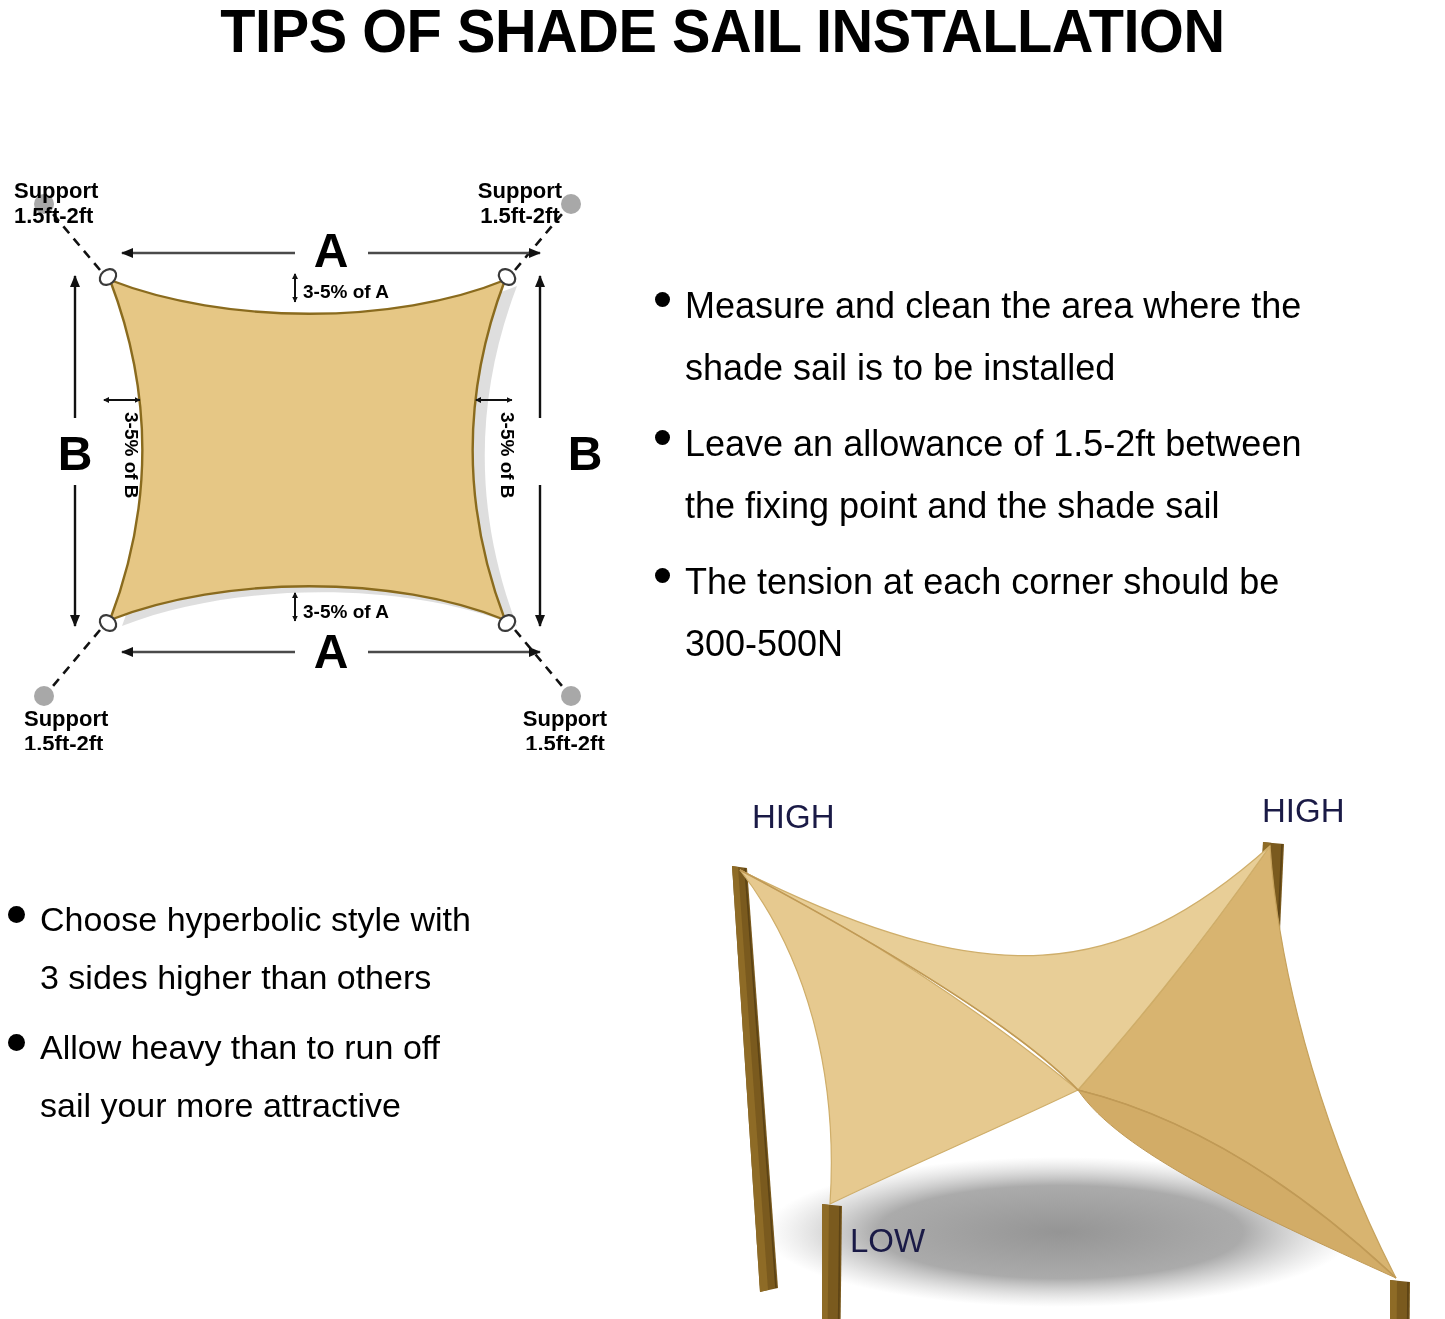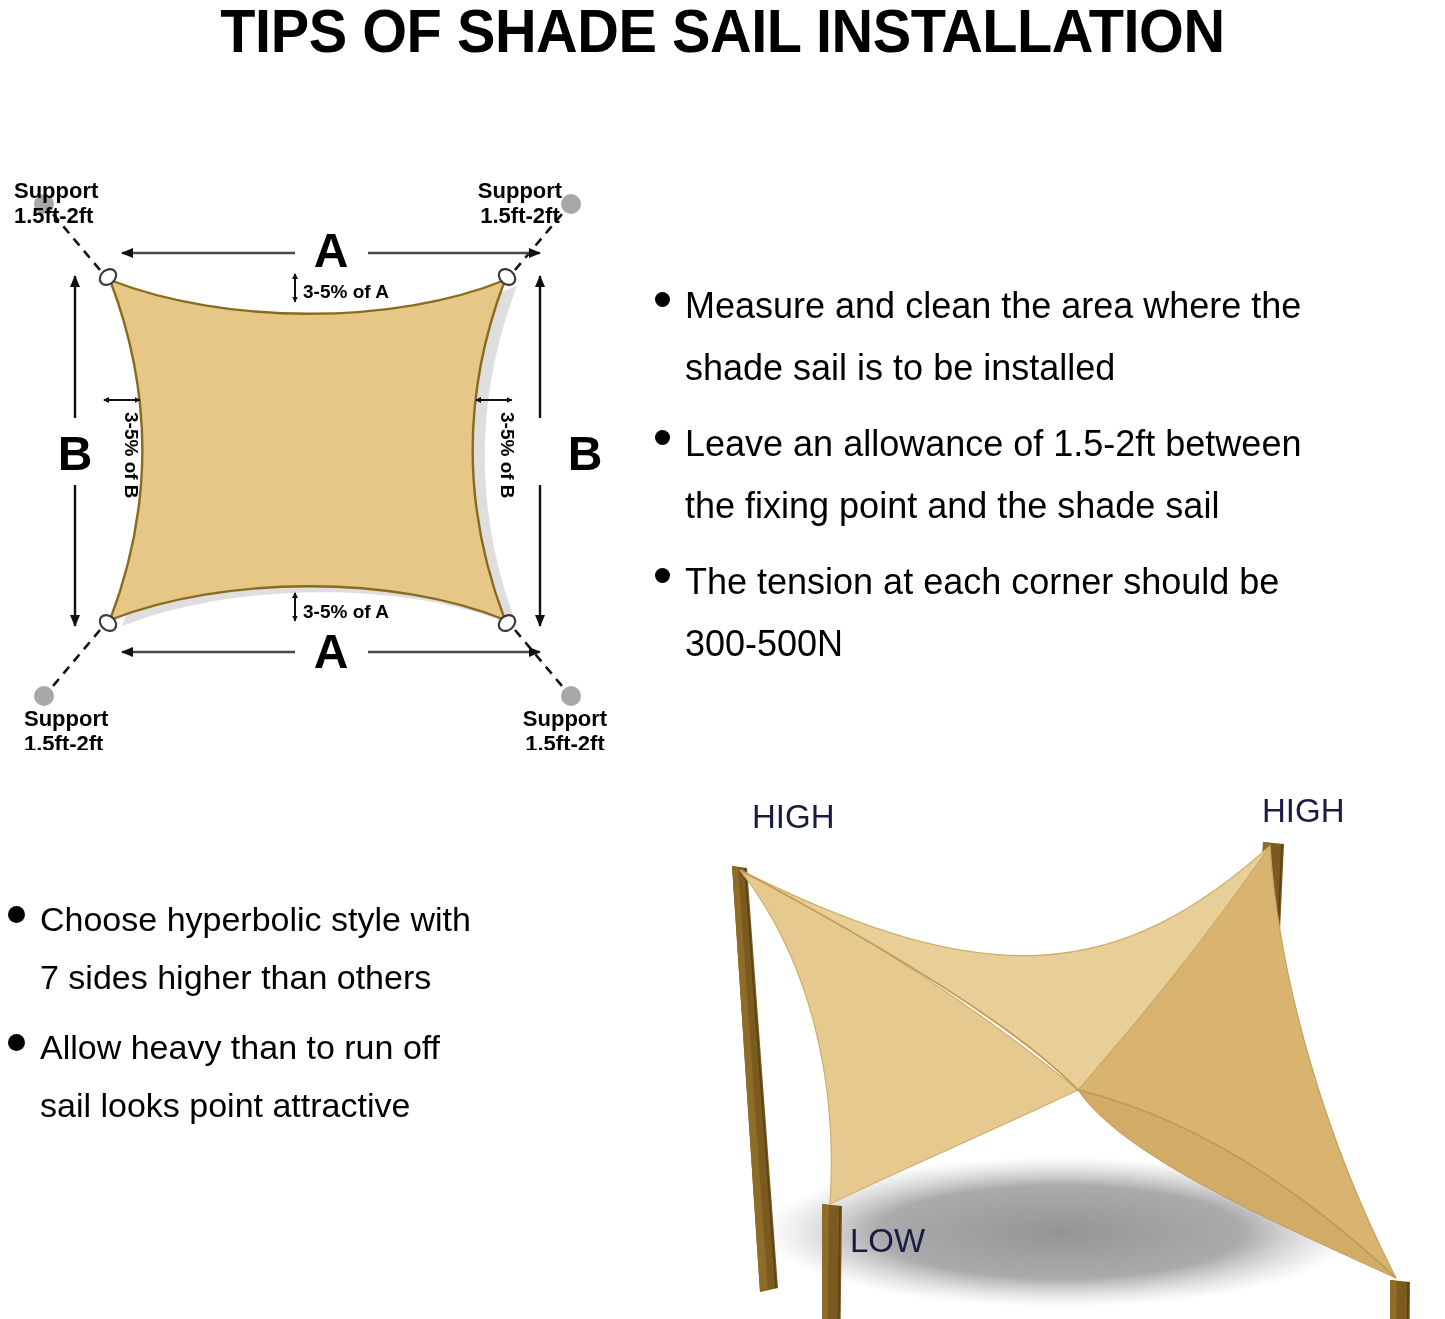--- a/index.html
+++ b/index.html
@@ -165,28 +165,28 @@
       <div class="bullet-line">300-500N</div>
     </span>
   </div>
 </div>
 
 <div class="bullets" id="bullets-bottom">
   <div class="bullet-row">
     <span class="bullet-dot"></span>
     <span class="bullet-text">
       <div class="bullet-line">Choose hyperbolic style with</div>
-      <div class="bullet-line">7 sides higher than others</div>
+      <div class="bullet-line">3 sides higher than others</div>
     </span>
   </div>
   <div class="bullet-row">
     <span class="bullet-dot"></span>
     <span class="bullet-text">
       <div class="bullet-line">Allow heavy than to run off</div>
-      <div class="bullet-line">sail looks point attractive</div>
+      <div class="bullet-line">sail your more attractive</div>
     </span>
   </div>
 </div>
 
 <svg id="svg-hyper" width="755" height="539" viewBox="0 0 755 539">
 
   <defs>
     <radialGradient id="groundShadow" cx="50%" cy="50%" r="50%">
       <stop offset="0%" stop-color="#8F8F8F" stop-opacity="0.95"></stop>
       <stop offset="62%" stop-color="#9C9C9C" stop-opacity="0.85"></stop>

